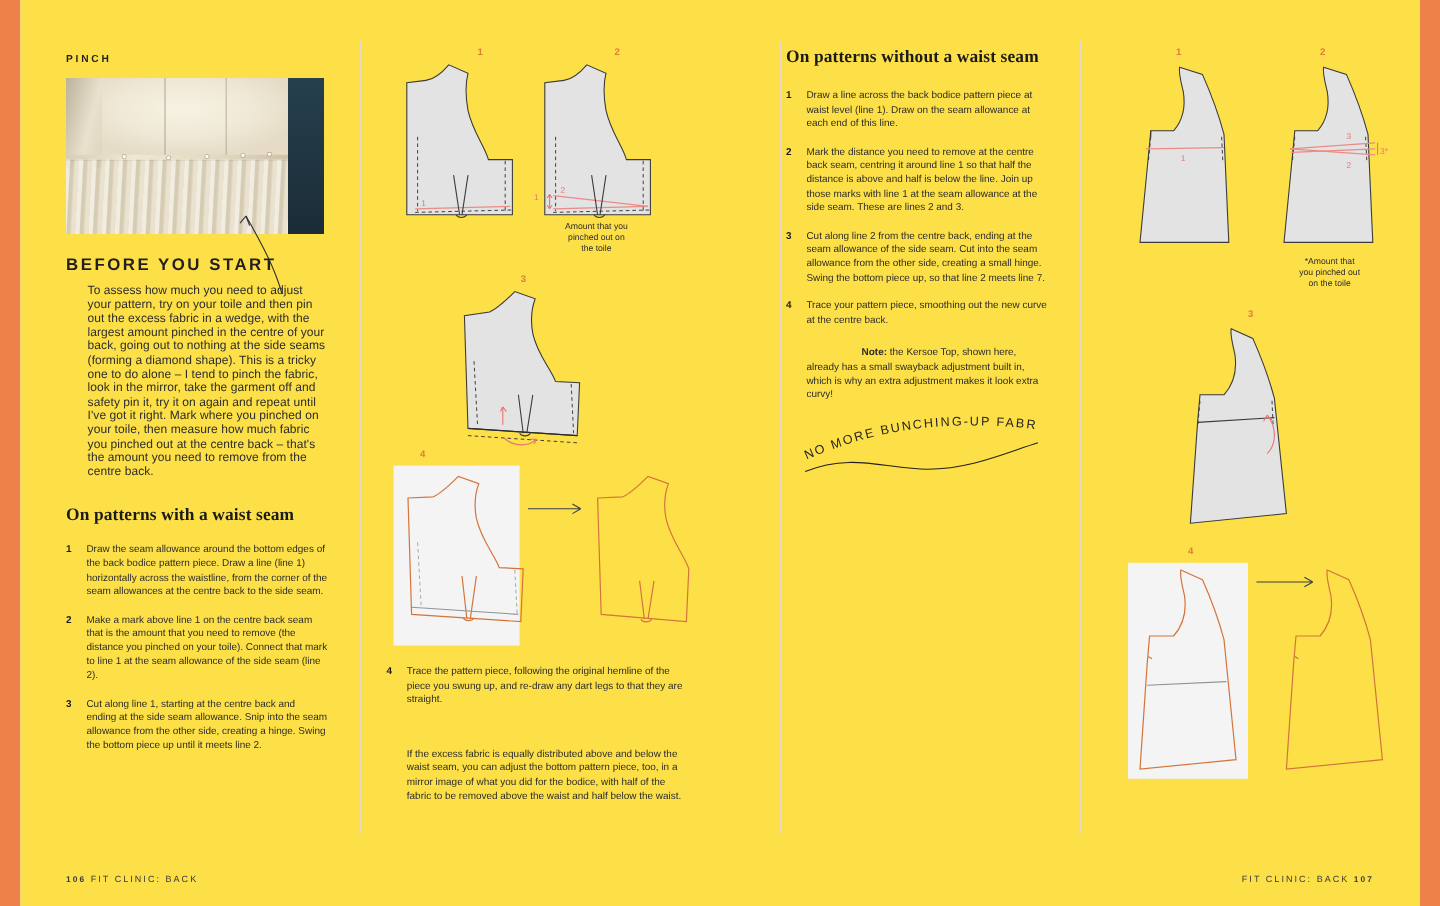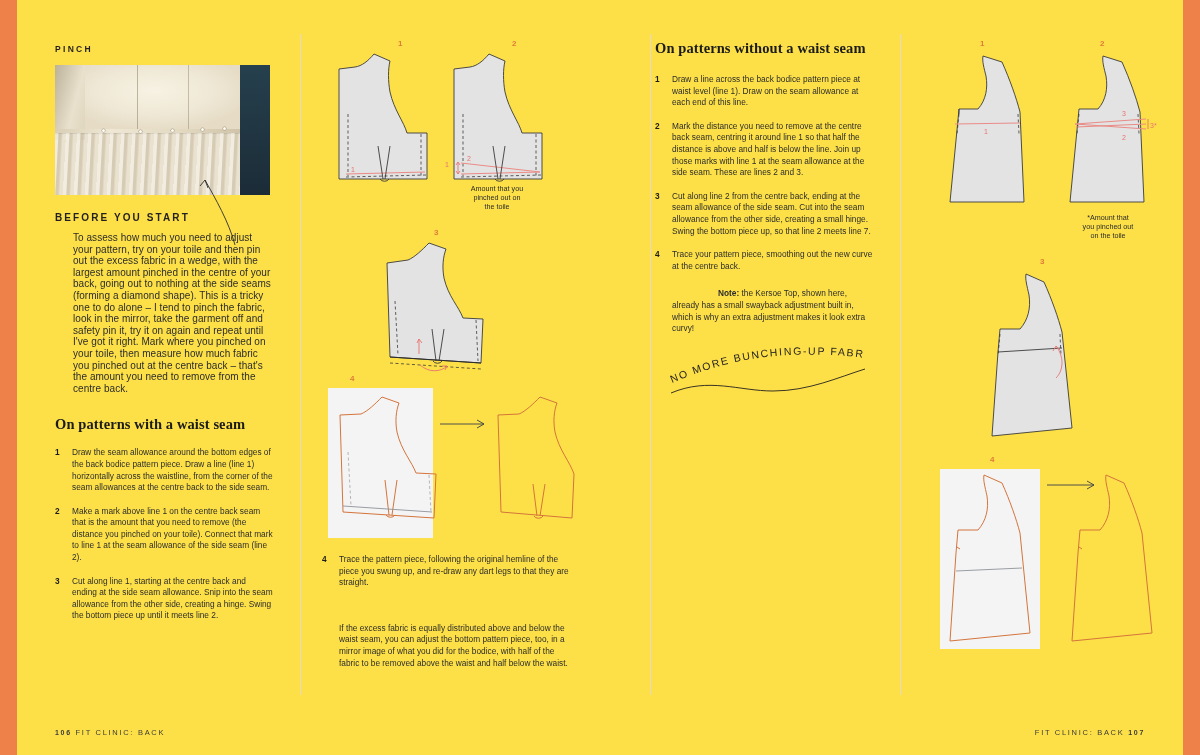--- a/index.html
+++ b/index.html
@@ -19,21 +19,21 @@
   .divider{position:absolute;top:34px;bottom:60px;width:1px;background:#e8d8c8;}
 
   .col{position:absolute;}
 
   
   .kicker{
     font-size:8.5px;letter-spacing:2.3px;font-weight:700;
     color:#231f20;text-transform:uppercase;
   }
   .subhead{
-    font-size:10px;letter-spacing:2.1px;font-weight:700;
+    font-size:14px;letter-spacing:2.1px;font-weight:700;
     color:#231f20;text-transform:uppercase;
   }
   h2.section{
     font-family:"Liberation Serif","DejaVu Serif",serif;
     font-size:14.5px;font-weight:700;margin:0;color:#1b1b1b;
     letter-spacing:.1px;
   }
   p.body{
     font-size:10px;line-height:11.6px;margin:0;color:#2c2c2c;
     letter-spacing:.05px;

